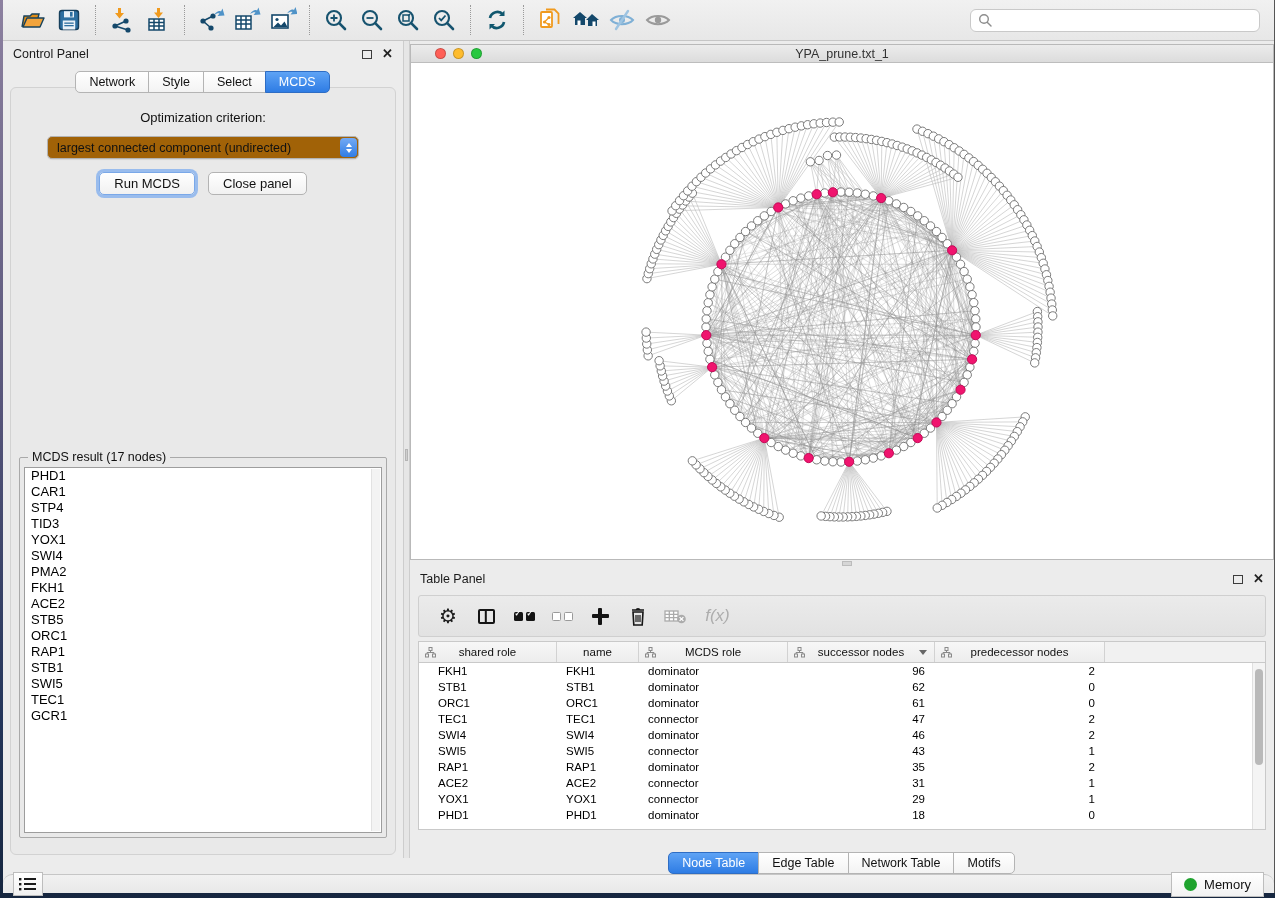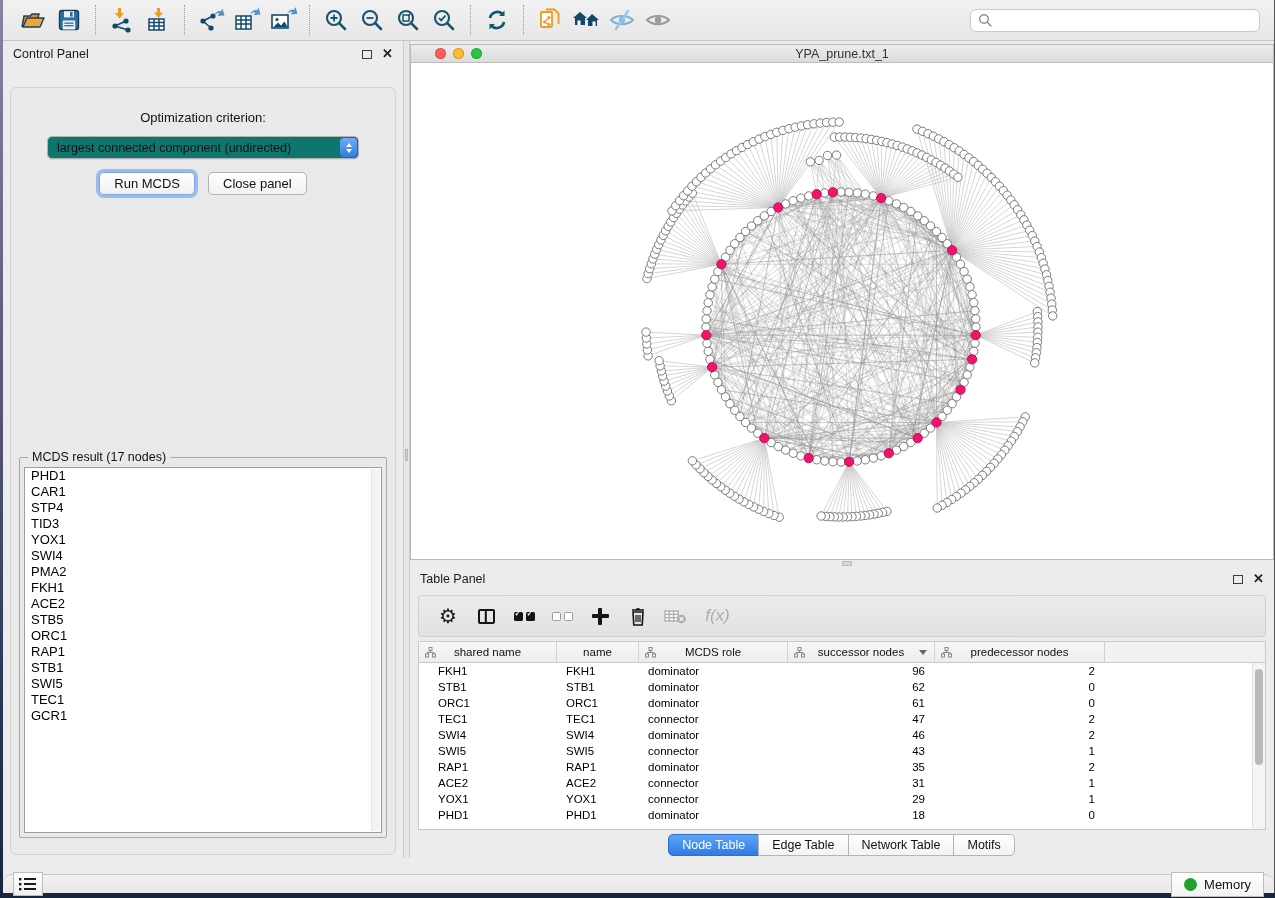--- a/index.html
+++ b/index.html
@@ -33,21 +33,21 @@
   .tabs { display:flex; justify-content:center; margin-top:4px; position:relative; z-index:2; }
   .tab { font-size:12.5px; padding:3px 13px; background:linear-gradient(#ffffff,#f3f3f3);
     border:1px solid #b4b4b4; margin-left:-1px; color:#111; }
   .tab:first-child { border-radius:5px 0 0 5px; }
   .tab:last-child { border-radius:0 5px 5px 0; }
   .tab.active { background:linear-gradient(#5ea3f5,#2e7ce4); color:#fff; border-color:#2e6dc4; }
 
   .cp-body { position:absolute; left:7px; right:7px; top:46px; bottom:3px;
     background:#e9e9e9; border:1px solid #d2d2d2; border-radius:6px; }
   .opt-label { text-align:center; font-size:13px; margin-top:22px; color:#111; }
-  .dropdown { position:relative; margin:11px auto 0; width:312px; height:23px; background:#0f766e;
+  .dropdown { position:relative; margin:11px auto 0; width:312px; height:23px; background:#a16207;
     border:1px solid #b3b3b3; border-radius:5px; font-size:12.5px; display:flex; align-items:center;
     padding:0 22px 0 9px; color:#111; box-shadow:0 1px 1px rgba(0,0,0,.08); }
   .stepper { position:absolute; right:1px; top:1px; bottom:1px; width:17px; border-radius:4px;
     background:linear-gradient(#74aaf4,#2f7ce5); display:flex; flex-direction:column;
     align-items:center; justify-content:center; gap:2px; }
   .tri-up { width:0;height:0;border-left:3.5px solid transparent;border-right:3.5px solid transparent;border-bottom:4px solid #fff; }
   .tri-dn { width:0;height:0;border-left:3.5px solid transparent;border-right:3.5px solid transparent;border-top:4px solid #fff; }
   .btn-row { display:flex; justify-content:center; gap:13px; margin-top:13px; }
   .btn { font-size:13px; padding:3px 14px; background:linear-gradient(#ffffff,#f1f1f1);
     border:1px solid #b3b3b3; border-radius:5px; color:#111; min-width:95px; }
@@ -108,21 +108,21 @@
   .tbl-rows { position:absolute; left:0; right:13px; top:21px; bottom:0; overflow:hidden; }
   .tr { display:grid; grid-template-columns:138px 82px 149px 147px 170px 1fr; height:16px; }
   .td { font-size:11.5px; color:#000; display:flex; align-items:center; }
   .td.c0 { padding-left:19px; }
   .td.c1 { padding-left:9px; }
   .td.c2 { padding-left:9px; }
   .td.num { justify-content:flex-end; padding-right:10px; }
   .vscroll { position:absolute; right:0; top:21px; bottom:0; width:13px; background:#f4f4f4; border-left:1px solid #e0e0e0; }
   .vthumb { position:absolute; left:2px; right:2px; top:6px; height:96px; border-radius:5px; background:#b9b9b9; }
 
-  .bot-tabs { display:flex; margin-top:4px; }
+  .bot-tabs { display:flex; margin-top:22px; }
 
   
   .statusbar { position:absolute; left:0; right:0; bottom:0; height:19px;
     background:linear-gradient(#f1f1f1,#e8e8e8); border-top:1px solid #c6c6c6;
     display:flex; align-items:center; padding:0 10px;border-radius:15px; }
   .list-btn { width:30px; height:24px; background:linear-gradient(#fff,#f0f0f0);
     border:1px solid #bdbdbd; display:flex; align-items:center; justify-content:center; }
   .memory-btn { margin-left:auto; height:25px; background:linear-gradient(#fff,#f2f2f2);
     border:1px solid #bdbdbd; display:flex; align-items:center; gap:7px; padding:0 12px; font-size:13px; color:#111; }
   .mem-dot { width:13px; height:13px; border-radius:50%; }
@@ -277,20 +277,26 @@
     </span>
   </div>
 
   <div class="left">
     <div class="panel-header">
       <span class="panel-title">Control Panel</span>
       <span class="panel-ctrls">
         <span class="float-box"></span>
         <span class="close-x">✕</span>
       </span>
+    </div>
+    <div class="tabs">
+      <span class="tab">Network</span>
+      <span class="tab">Style</span>
+      <span class="tab">Select</span>
+      <span class="tab active">MCDS</span>
     </div>
     <div class="cp-body">
       <div class="opt-label">Optimization criterion:</div>
       <div class="dropdown">
         <span>largest connected component (undirected)</span>
         <span class="stepper">
             <span class="tri-up"></span>
             <span class="tri-dn"></span>
           </span>
       </div>
@@ -1445,21 +1451,21 @@
         <div class="tbl-head">
           <span class="th">
             <svg class="tree-ic" width="11" height="11" viewBox="0 0 11 11">
                 <g fill="none" stroke="#8a8a8a" stroke-width="1">
                   <rect x="4" y="0.5" width="3" height="3"></rect>
                   <rect x="0.5" y="7" width="3" height="3"></rect>
                   <rect x="7.5" y="7" width="3" height="3"></rect>
                   <path d="M5.5 3.5 v2 M2 7 v-1.5 h7 V7"></path>
                 </g>
               </svg>
-            <span>shared name</span>
+            <span>shared role</span>
           </span>
           <span class="th">
               <span>name</span>
             </span>
           <span class="th">
             <svg class="tree-ic" width="11" height="11" viewBox="0 0 11 11">
                 <g fill="none" stroke="#8a8a8a" stroke-width="1">
                   <rect x="4" y="0.5" width="3" height="3"></rect>
                   <rect x="0.5" y="7" width="3" height="3"></rect>
                   <rect x="7.5" y="7" width="3" height="3"></rect>

